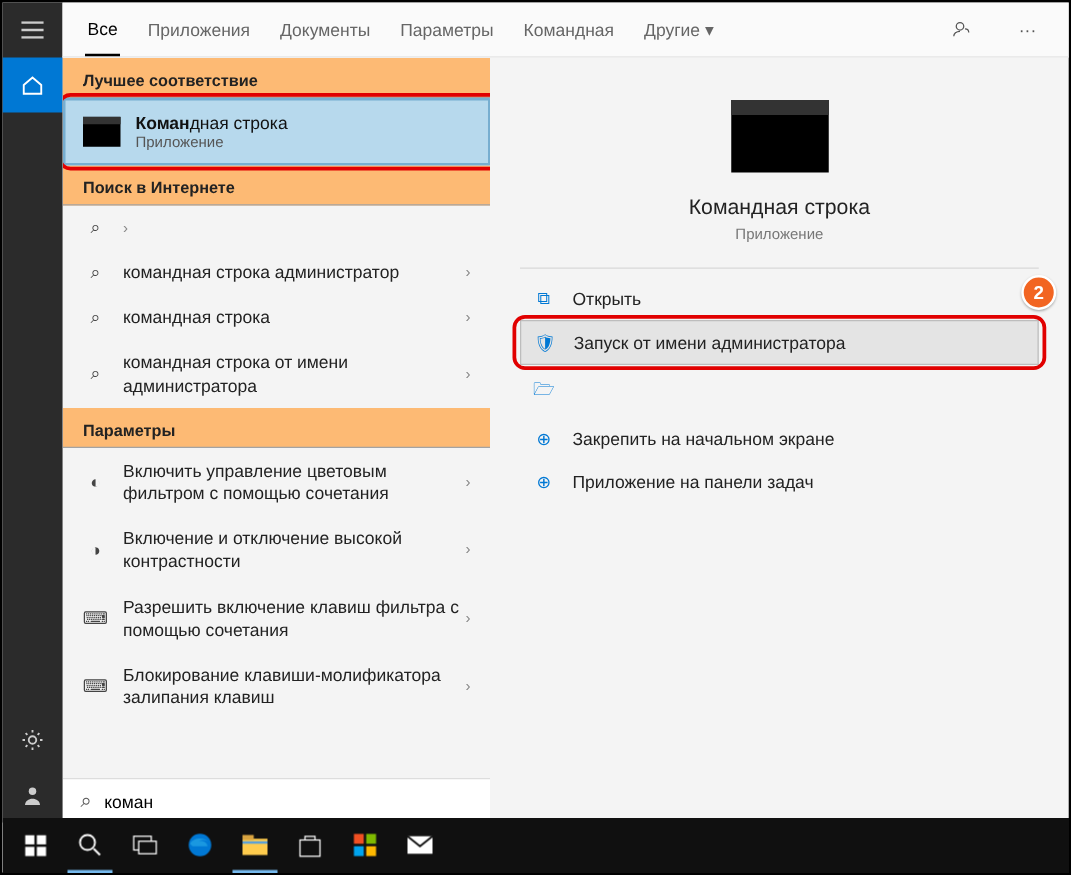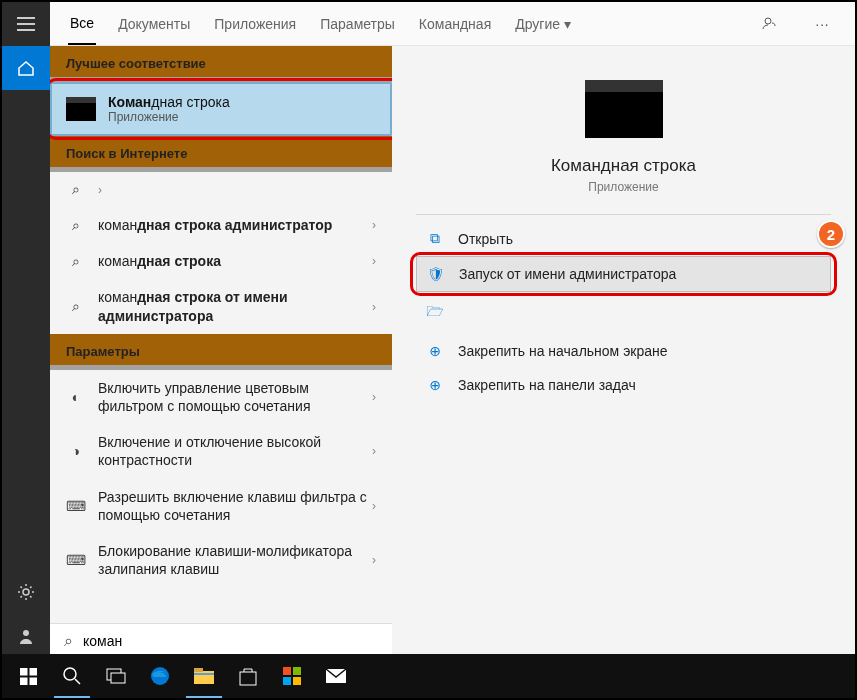--- a/index.html
+++ b/index.html
@@ -12,30 +12,30 @@
 .leftbar .btm { height:44px; display:flex; align-items:center; justify-content:center; color:#ccc; cursor:pointer; }
 .panel { flex:1; background:#f4f4f4; display:flex; flex-direction:column; }
 .tabs { height:44px; display:flex; align-items:center; padding:0 18px; gap:20px; background:#fafafa; border-bottom:1px solid #e5e5e5; font-size:14px; color:#666; }
 .tabs .tab { cursor:pointer; padding:12px 2px; }
 .tabs .tab.active { color:#000; border-bottom:2px solid #000; font-weight:500; }
 .tabs .spc { flex:1; }
 .tabs .rbtn { cursor:pointer; color:#555; padding:4px 8px; }
 .content { flex:1; display:flex; overflow:hidden; }
 .left { width:342px; display:flex; flex-direction:column; overflow-y:auto; position:relative; }
 .right { flex:1; padding:20px 24px 0; position:relative; }
-.section-h { font-size:13px; font-weight:600; padding:10px 16px 6px; color:#222; border-bottom:5px solid #a3a3a3; background:#a16207; }
+.section-h { font-size:13px; font-weight:600; padding:10px 16px 6px; color:#222; border-bottom:1px solid #a3a3a3; background:#fdba74; }
 .best { display:flex; align-items:center; padding:10px 14px; background:#b7d9ed; border:2px solid #77aed0; border-radius:1px; margin:0; cursor:pointer; }
 .best .thmb { width:30px; height:24px; background:#000; margin-right:12px; box-shadow:inset 0 6px 0 #333; }
 .best .txt .t { font-size:14px; color:#111; }
 .best .txt .s { font-size:12px; color:#555; }
 .row { display:flex; align-items:center; padding:9px 16px; cursor:pointer; color:#222; font-size:14px; }
 .row .ic { width:20px; margin-right:12px; color:#444; display:flex; align-items:center; justify-content:center; }
 .row .lbl { flex:1; line-height:1.3; }
 .row .chv { color:#888; font-size:12px; }
-.row b { font-weight:700; }
+.row b { font-weight:400; }
 .searchbox { display:flex; align-items:center; padding:8px 14px; background:#fff; border-top:1px solid #ddd; }
 .searchbox .ic { margin-right:10px; color:#555; }
 .searchbox input { border:0; outline:0; flex:1; font-size:14px; background:transparent; }
 .preview { display:flex; flex-direction:column; align-items:center; padding:14px 0 20px; }
 .preview .bigthmb { width:78px; height:58px; background:#000; box-shadow:inset 0 12px 0 #333; }
 .preview .pt { font-size:17px; margin-top:18px; color:#222; }
 .preview .ps { font-size:12px; color:#777; margin-top:4px; }
 .actions { border-top:1px solid #d8d8d8; padding-top:6px; }
 .act { display:flex; align-items:center; padding:9px 8px; font-size:14px; color:#222; cursor:pointer; }
 .act .ic { width:22px; margin-right:12px; color:#0078d4; display:flex; align-items:center; justify-content:center; }
@@ -73,22 +73,22 @@
         <svg width="18" height="18" viewBox="0 0 18 18">
           <circle cx="9" cy="6" r="3" fill="#ccc"></circle>
           <path d="M3 17c0-3 3-5 6-5s6 2 6 5" fill="#ccc"></path>
         </svg>
       </div>
   </div>
 
   <div class="panel">
     <div class="tabs">
       <div class="tab active">Все</div>
+      <div class="tab">Приложения</div>
       <div class="tab">Документы</div>
-      <div class="tab">Приложения</div>
       <div class="tab">Параметры</div>
       <div class="tab">Командная</div>
       <div class="tab"><span>Другие</span> <span>▾</span></div>
       <div class="spc"></div>
       <div class="rbtn">
           <svg width="18" height="18" viewBox="0 0 18 18">
             <circle cx="7" cy="6" r="3" fill="none" stroke="#555"></circle>
             <path d="M11 8c2 0 3 1 3 3M2 14c0-2 2-4 5-4" fill="none" stroke="#555"></path>
           </svg>
         </div>
@@ -181,21 +181,21 @@
           </div>
           <div class="act">
               <span class="ic">🗁</span>
             </div>
           <div class="act">
               <span class="ic">⊕</span>
               <span>Закрепить на начальном экране</span>
             </div>
           <div class="act">
               <span class="ic">⊕</span>
-              <span>Закрепить на панели задач</span>
+              <span>Приложение на панели задач</span>
             </div>
         </div>
       </div>
     </div>
   </div>
 </div>
 
 <div class="taskbar">
   <div class="tbtn">
       <svg width="17" height="17" viewBox="0 0 17 17">

